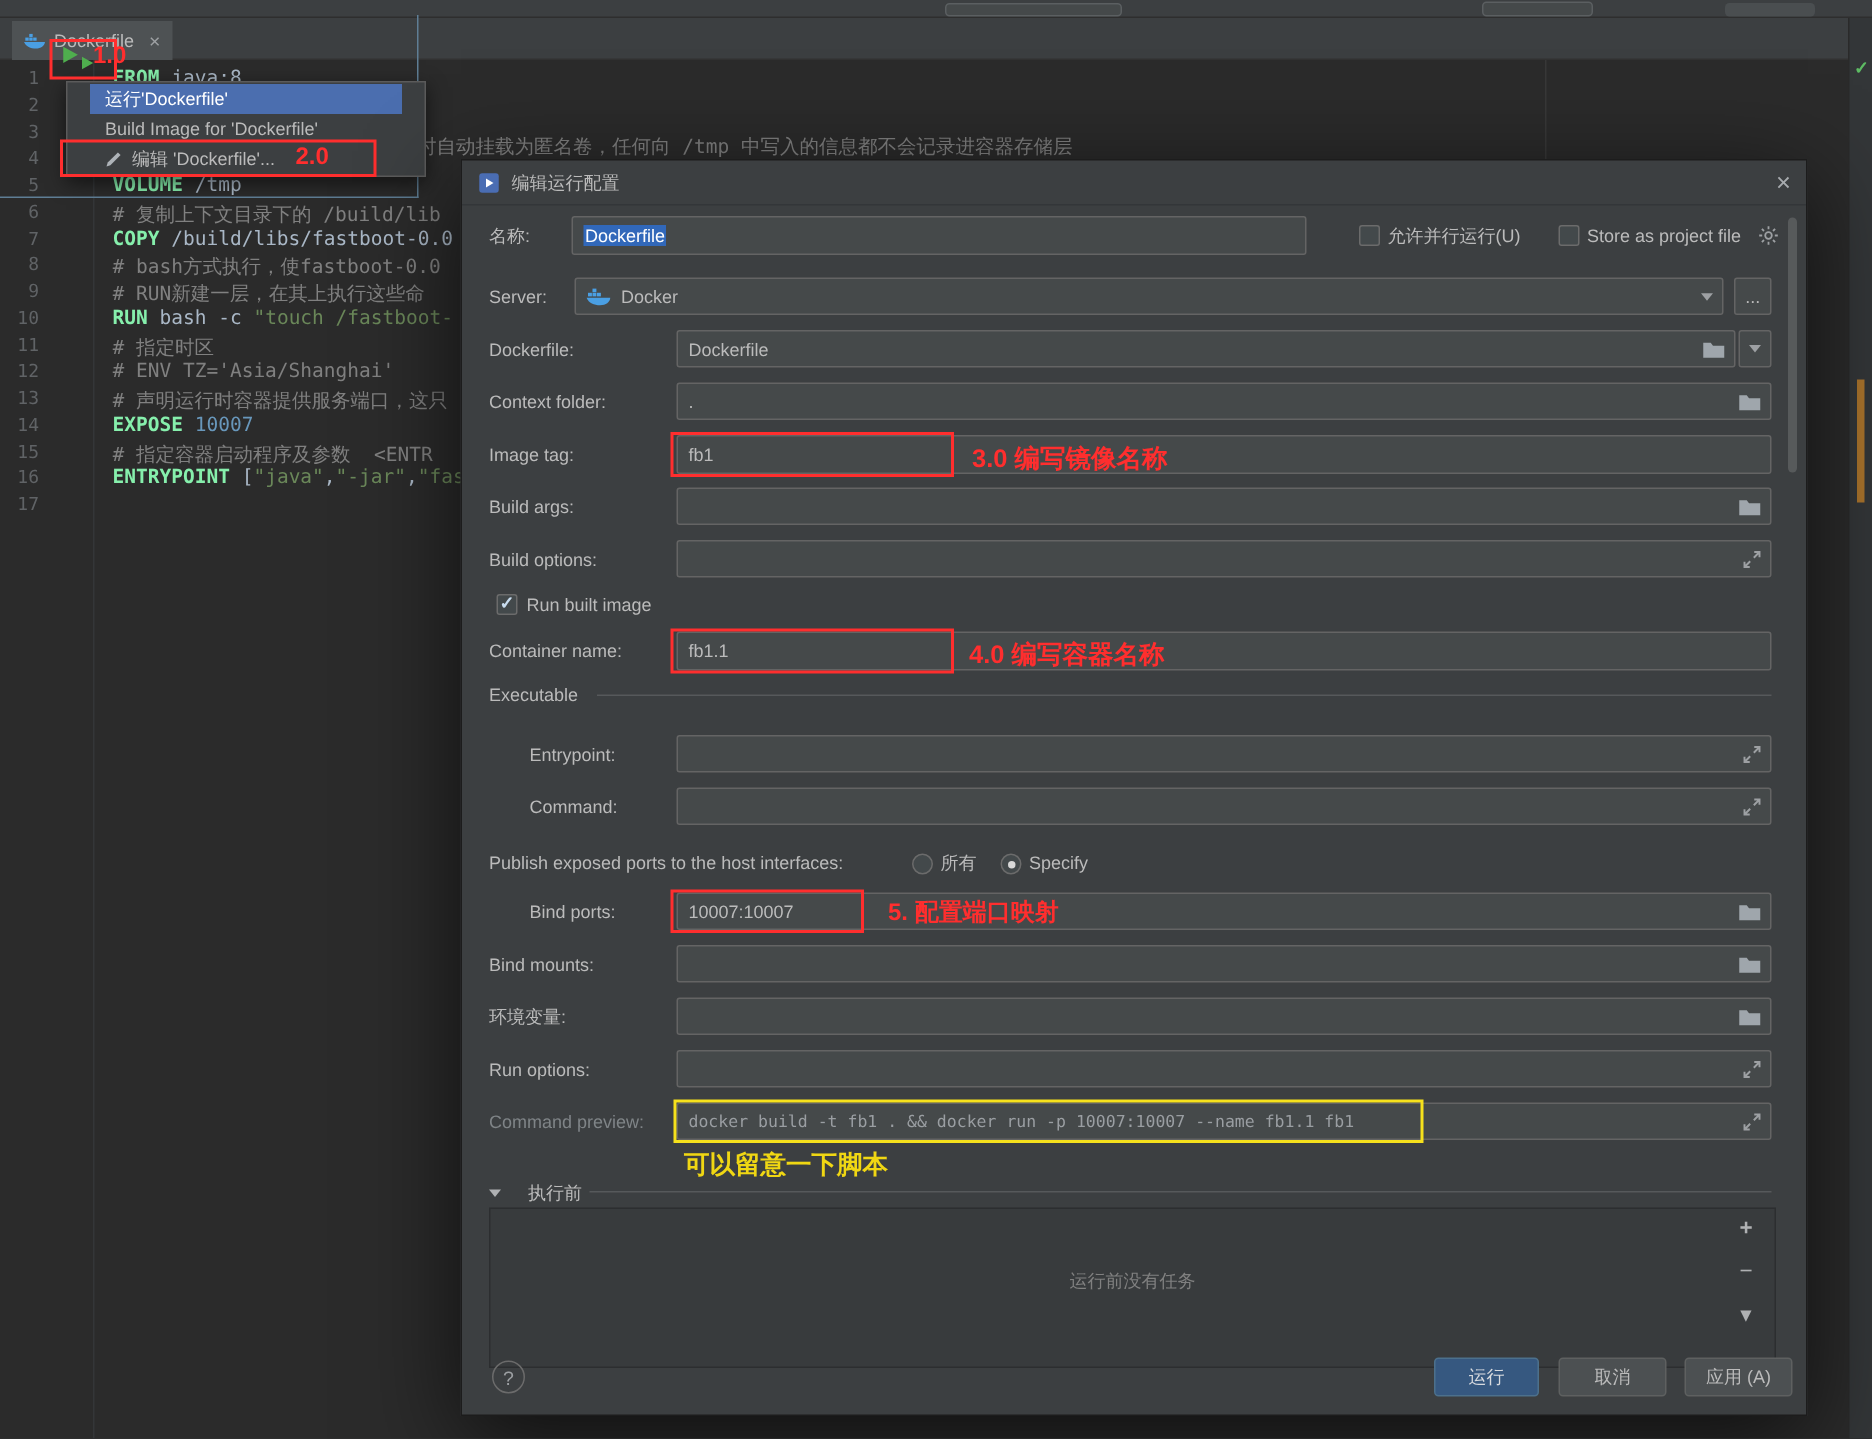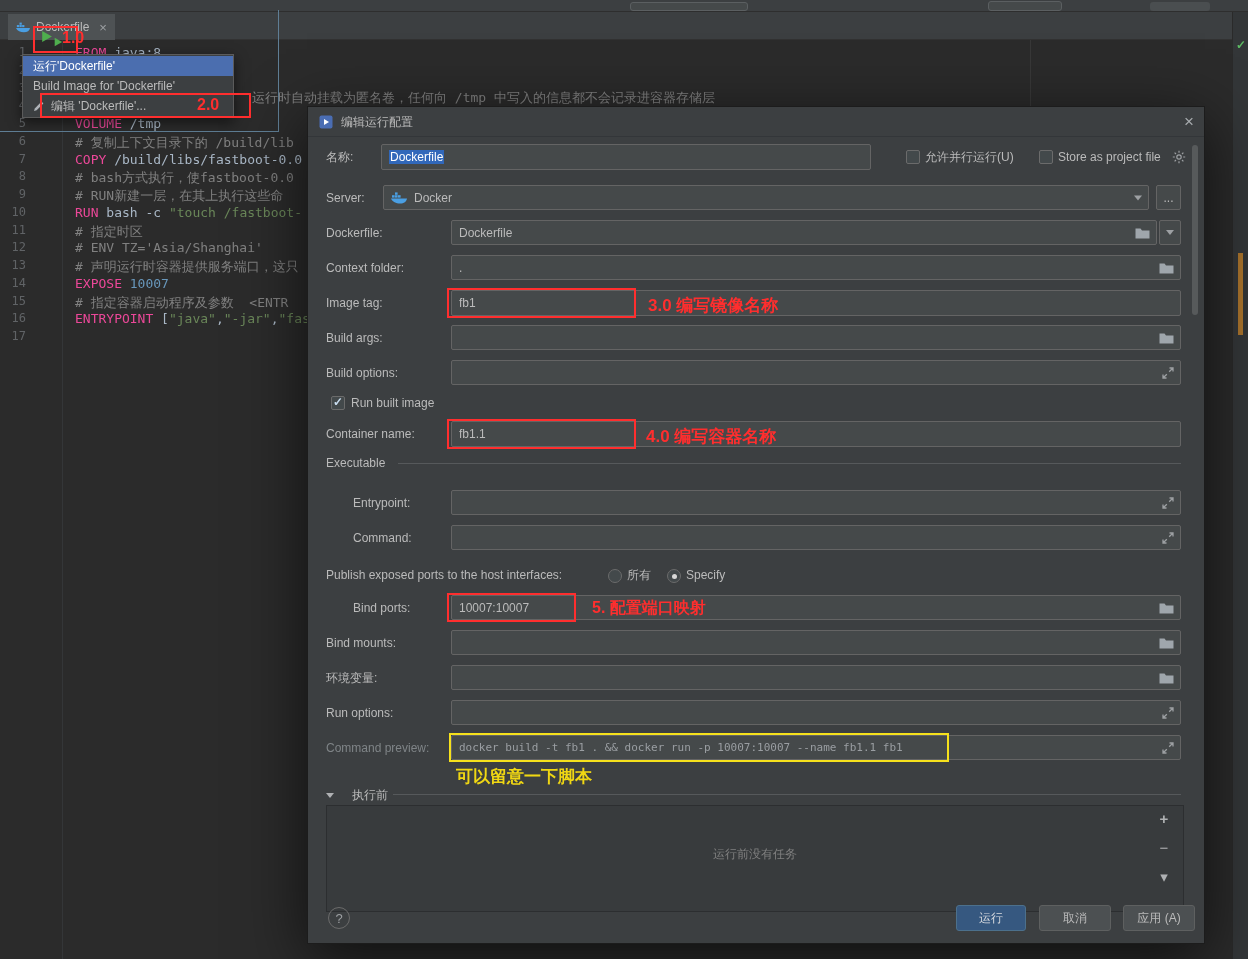--- a/index.html
+++ b/index.html
@@ -12,36 +12,36 @@
   
   .tabbar{left:0;top:12px;width:1232px;height:28px;background:#3c3f41;border-bottom:1px solid #323232;z-index:3}
   .tab{position:absolute;left:8px;top:2px;height:26px;background:#4e5254;display:flex;align-items:center;gap:6px;padding:0 8px;color:#bbbbbb;font-size:12px}
   .tab-close{color:#9da0a3;font-size:13px;margin-left:4px;line-height:1}
   
   .gutter{left:0;top:45px;width:30px;z-index:1}
   .lnum{height:17.75px;line-height:17.75px;text-align:right;padding-right:4px;color:#606366;font:12px "DejaVu Sans Mono",monospace}
   .gutsep{left:62px;top:40px;width:1px;height:919px;background:#343638;z-index:1}
   .code{left:75px;top:45px;width:1155px;overflow:hidden;z-index:1}
   .cline{height:17.75px;line-height:17.75px;font:13px "DejaVu Sans Mono",monospace;white-space:pre;color:#a9b7c6}
-  .tk-kw{color:#ec4899;font-weight:normal}
+  .tk-kw{color:#86efac;font-weight:bold}
   .tk-pl{color:#a9b7c6}
   .tk-cm{color:#808080}
   .tk-st{color:#6a8759}
   .tk-num{color:#6897bb}
   .line4c{left:252px;top:89px;font:13px "DejaVu Sans Mono",monospace;color:#808080;white-space:pre;z-index:2}
   .wrapguide{left:1030px;top:12px;width:1px;height:94px;background:#383838;z-index:1}
   
   .rightstripe{left:1232px;top:12px;width:16px;height:947px;background:#333638;border-left:1px solid #2a2a2a;z-index:3}
   .okcheck{position:absolute;left:3px;top:26px;color:#5dbb63;font-size:12px;font-weight:bold}
   .stripemark{position:absolute;left:5px;top:241px;width:5px;height:82px;background:#a9732c}
   
   .pasteline-r{left:278px;top:10px;width:1px;height:122px;background:#5f7e95;z-index:4}
   .pasteline-b{left:0;top:131px;width:279px;height:1px;background:#5f7e95;z-index:4}
   
-  .ctxmenu{left:22px;top:54px;width:212px;background:#3c3f41;border:1px solid #5b5b5b;box-shadow:0 4px 12px rgba(0,0,0,.55);padding:1px 0;z-index:5}
+  .ctxmenu{left:44px;top:54px;width:240px;background:#3c3f41;border:1px solid #5b5b5b;box-shadow:0 4px 12px rgba(0,0,0,.55);padding:1px 15px;z-index:5}
   .mi{height:20px;display:flex;align-items:center;padding:0 10px;font-size:12px;color:#bbbbbb;gap:6px;white-space:nowrap}
   .mi.sel{background:#4b6eaf;color:#ffffff}
   
   .annobox{position:absolute;border:2px solid #ff2e2e;z-index:8;background:transparent}
   .annotext{position:absolute;color:#ff2e2e;font-weight:bold;z-index:8;white-space:nowrap}
   .play{position:absolute;z-index:7;display:flex}
   
   .dialog{left:307px;top:106px;width:898px;height:838px;background:#3c3f41;border:1px solid #1c1c1c;box-shadow:0 16px 60px rgba(0,0,0,.65);z-index:10}
   .dlg-title{position:absolute;left:0;top:0;width:100%;height:30px;border-bottom:1px solid #333639}
   .dlg-title .ttl{position:absolute;left:33px;top:0;height:30px;line-height:30px;color:#bbbbbb;font-size:12px}

